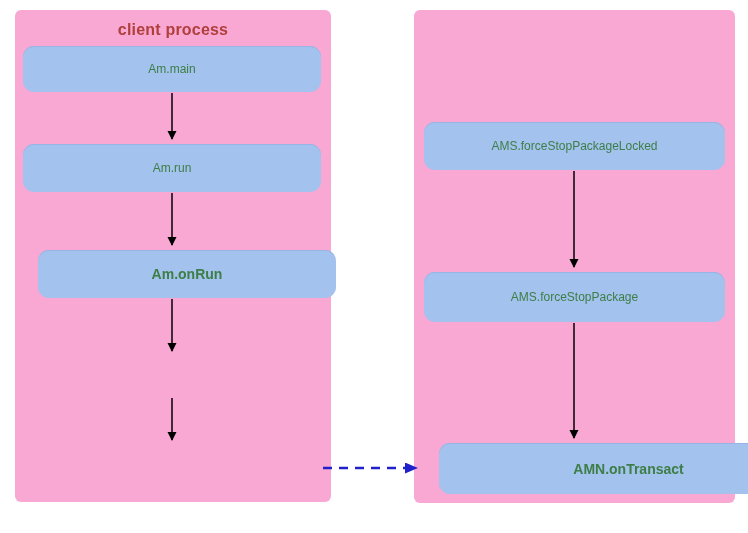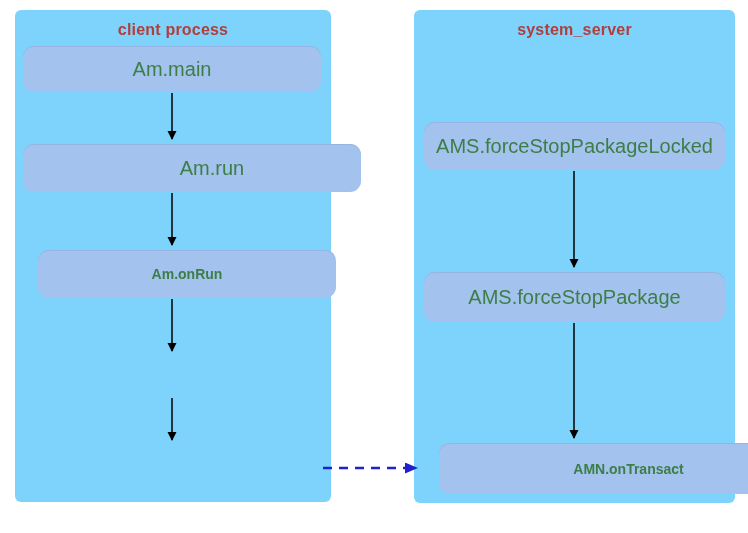--- a/index.html
+++ b/index.html
@@ -14,21 +14,21 @@
     position: relative;
     overflow: hidden;
   }
   .canvas {
     position: relative;
     width: 748px;
     height: 533px;
   }
   .panel {
     position: absolute;
-    background: #7dd3fc;
+    background: #f9a8d4;
     border-radius: 6px;
   }
   .panel-left  { left: 15px;  top: 10px; width: 316px; height: 492px; }
   .panel-right { left: 414px; top: 10px; width: 321px; height: 493px; }
   .panel-title {
     position: absolute;
     top: 11px;
     left: 0;
     right: 0;
     text-align: center;
@@ -38,29 +38,29 @@
     letter-spacing: 0.2px;
   }
   .node {
     position: absolute;
     background: #a3c2ee;
     border-radius: 11px;
     display: flex;
     align-items: center;
     justify-content: center;
     color: #3d7e46;
-    font-size: 20px;
+    font-size: 12px;
     box-shadow: inset 0 1px 0 rgba(140,170,220,0.55);
   }
   .panel-left  .node { left: 8px;  width: 298px; }
   .panel-right .node { left: 10px; width: 301px; text-align: center; }
   .node.bold { font-weight: bold; font-size: 14px; margin-left: 15px; }
 
   .n-l1 { top: 36px;  height: 46px; }
-  .n-l2 { top: 134px; height: 48px; padding-left: 40px; }
+  .n-l2 { top: 134px; height: 48px; }
   .n-l3 { top: 240px; height: 48px; }
   .n-l4 { top: 346px; height: 42px; }
   .n-l5 { top: 435px; height: 48px; }
 
   .n-r1 { top: 112px; height: 48px; }
   .n-r2 { top: 262px; height: 50px; border-radius: 11px; }
   .n-r3 { top: 433px; height: 51px; padding-left: 39px; }
 
   .overlay {
     position: absolute;
@@ -77,21 +77,20 @@
 <div class="canvas">
 
   <div class="panel panel-left">
     <div class="panel-title">client process</div>
     <div class="node n-l1">Am.main</div>
     <div class="node n-l2">Am.run</div>
     <div class="node n-l3 bold">Am.onRun</div>
   </div>
 
   <div class="panel panel-right">
-    <div class="panel-title">system_server</div>
     <div class="node n-r1">AMS.forceStopPackageLocked</div>
     <div class="node n-r2">AMS.forceStopPackage</div>
     <div class="node n-r3 bold">AMN.onTransact</div>
   </div>
 
   <svg class="overlay" width="748" height="533" viewBox="0 0 748 533">
     <defs>
       <marker id="head-black" markerUnits="userSpaceOnUse" markerWidth="10" markerHeight="10" refX="8" refY="4.5" orient="auto">
         <path d="M0,0 L9,4.5 L0,9 Z" fill="#000000"></path>
       </marker>

